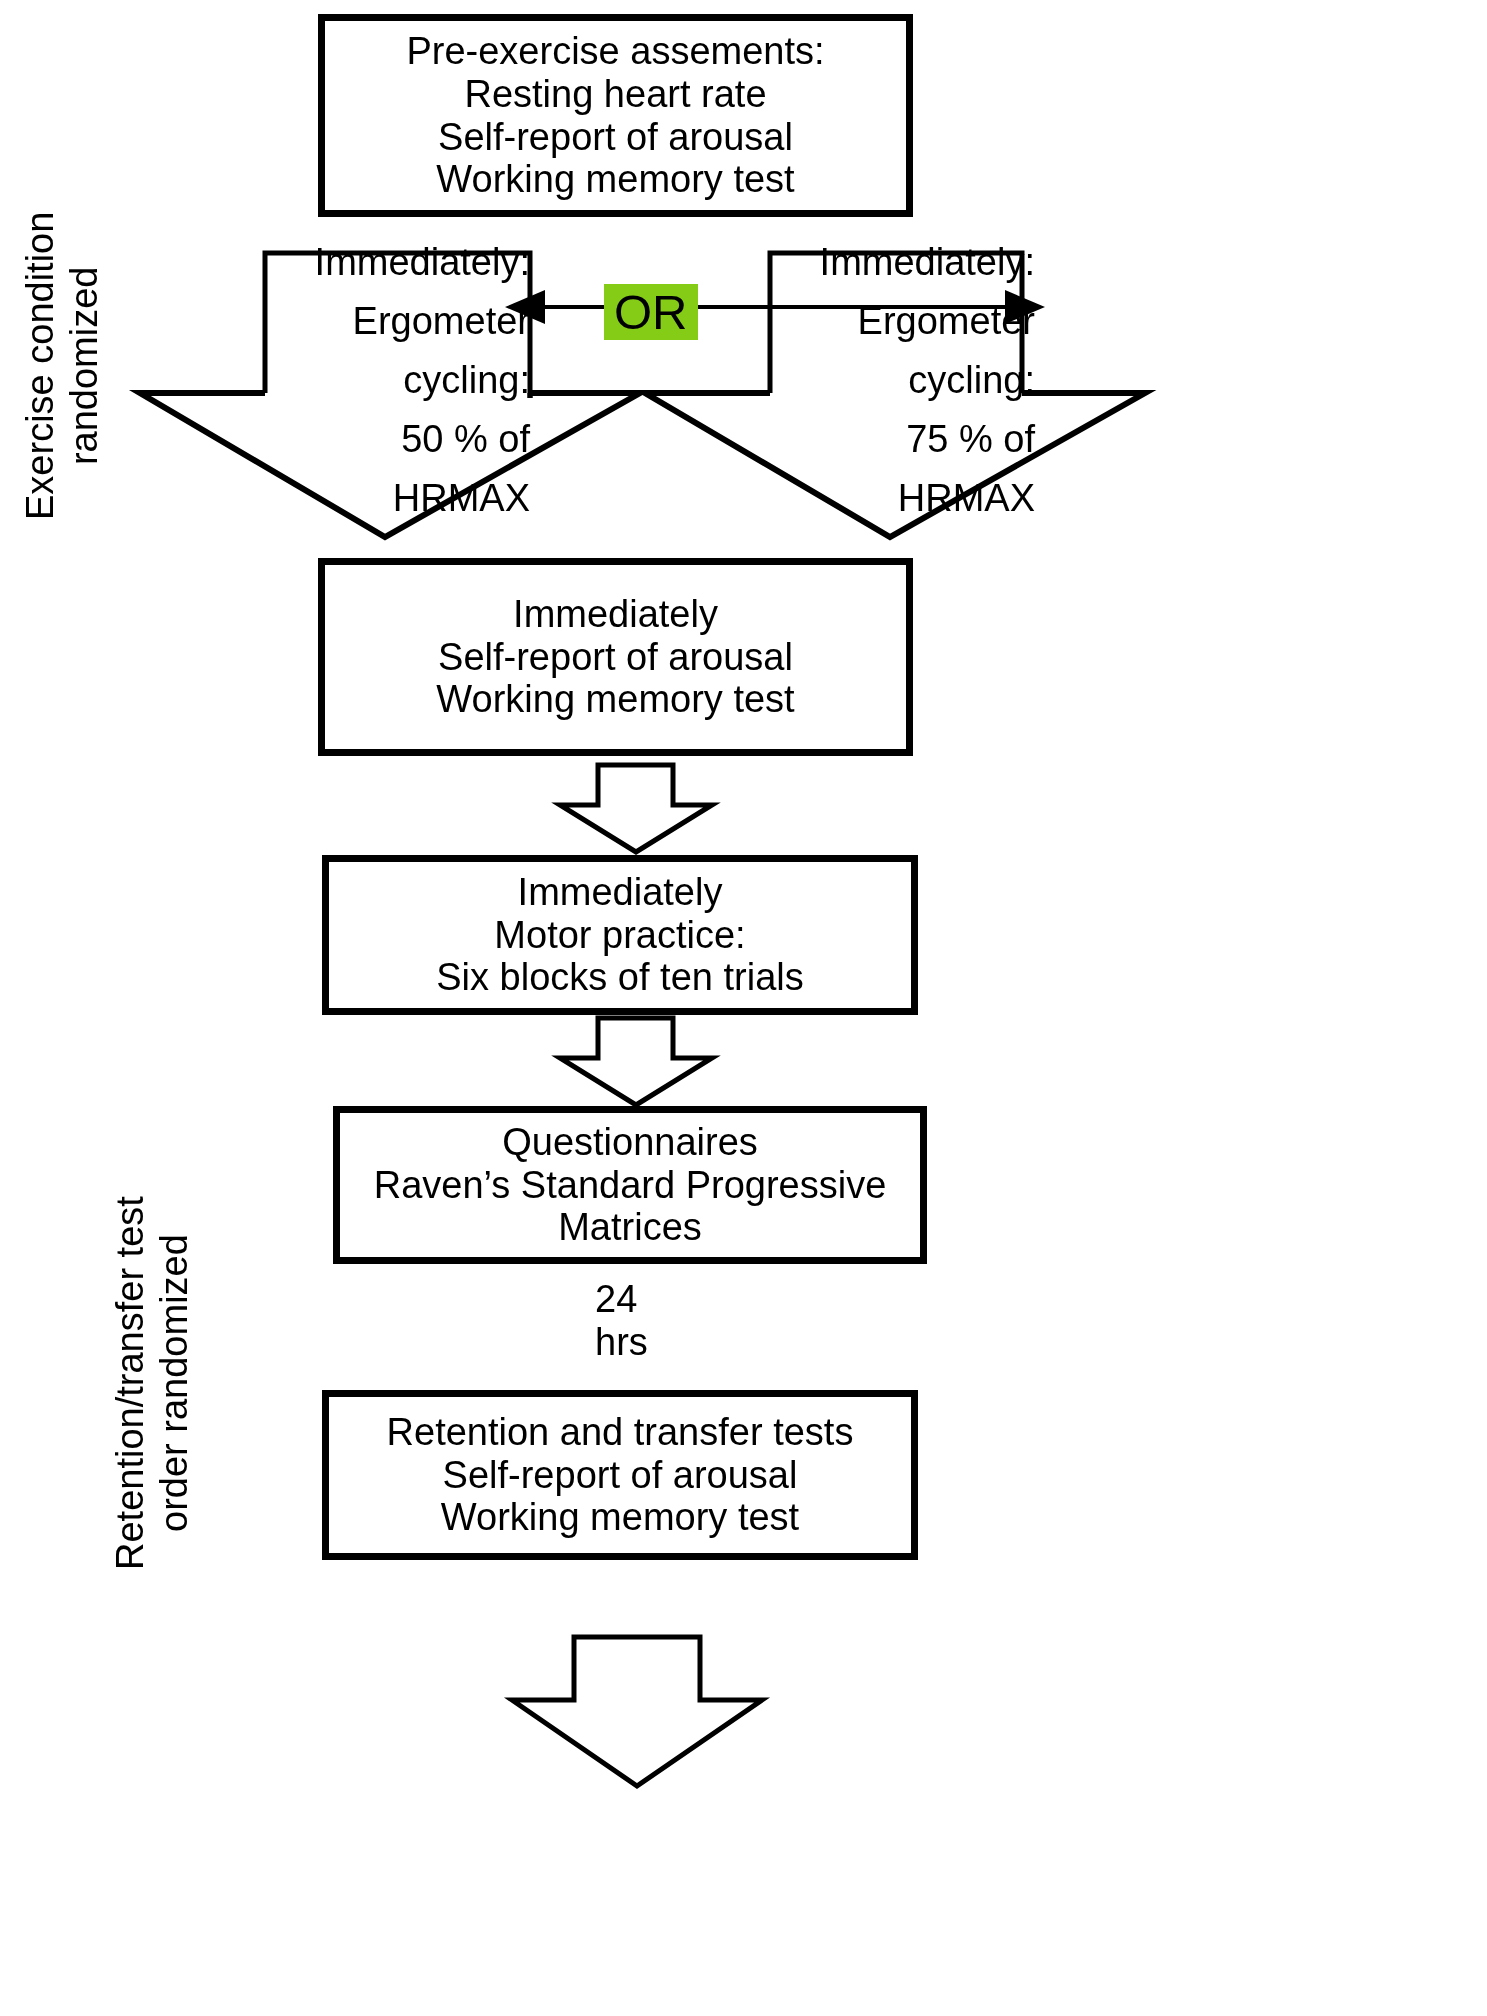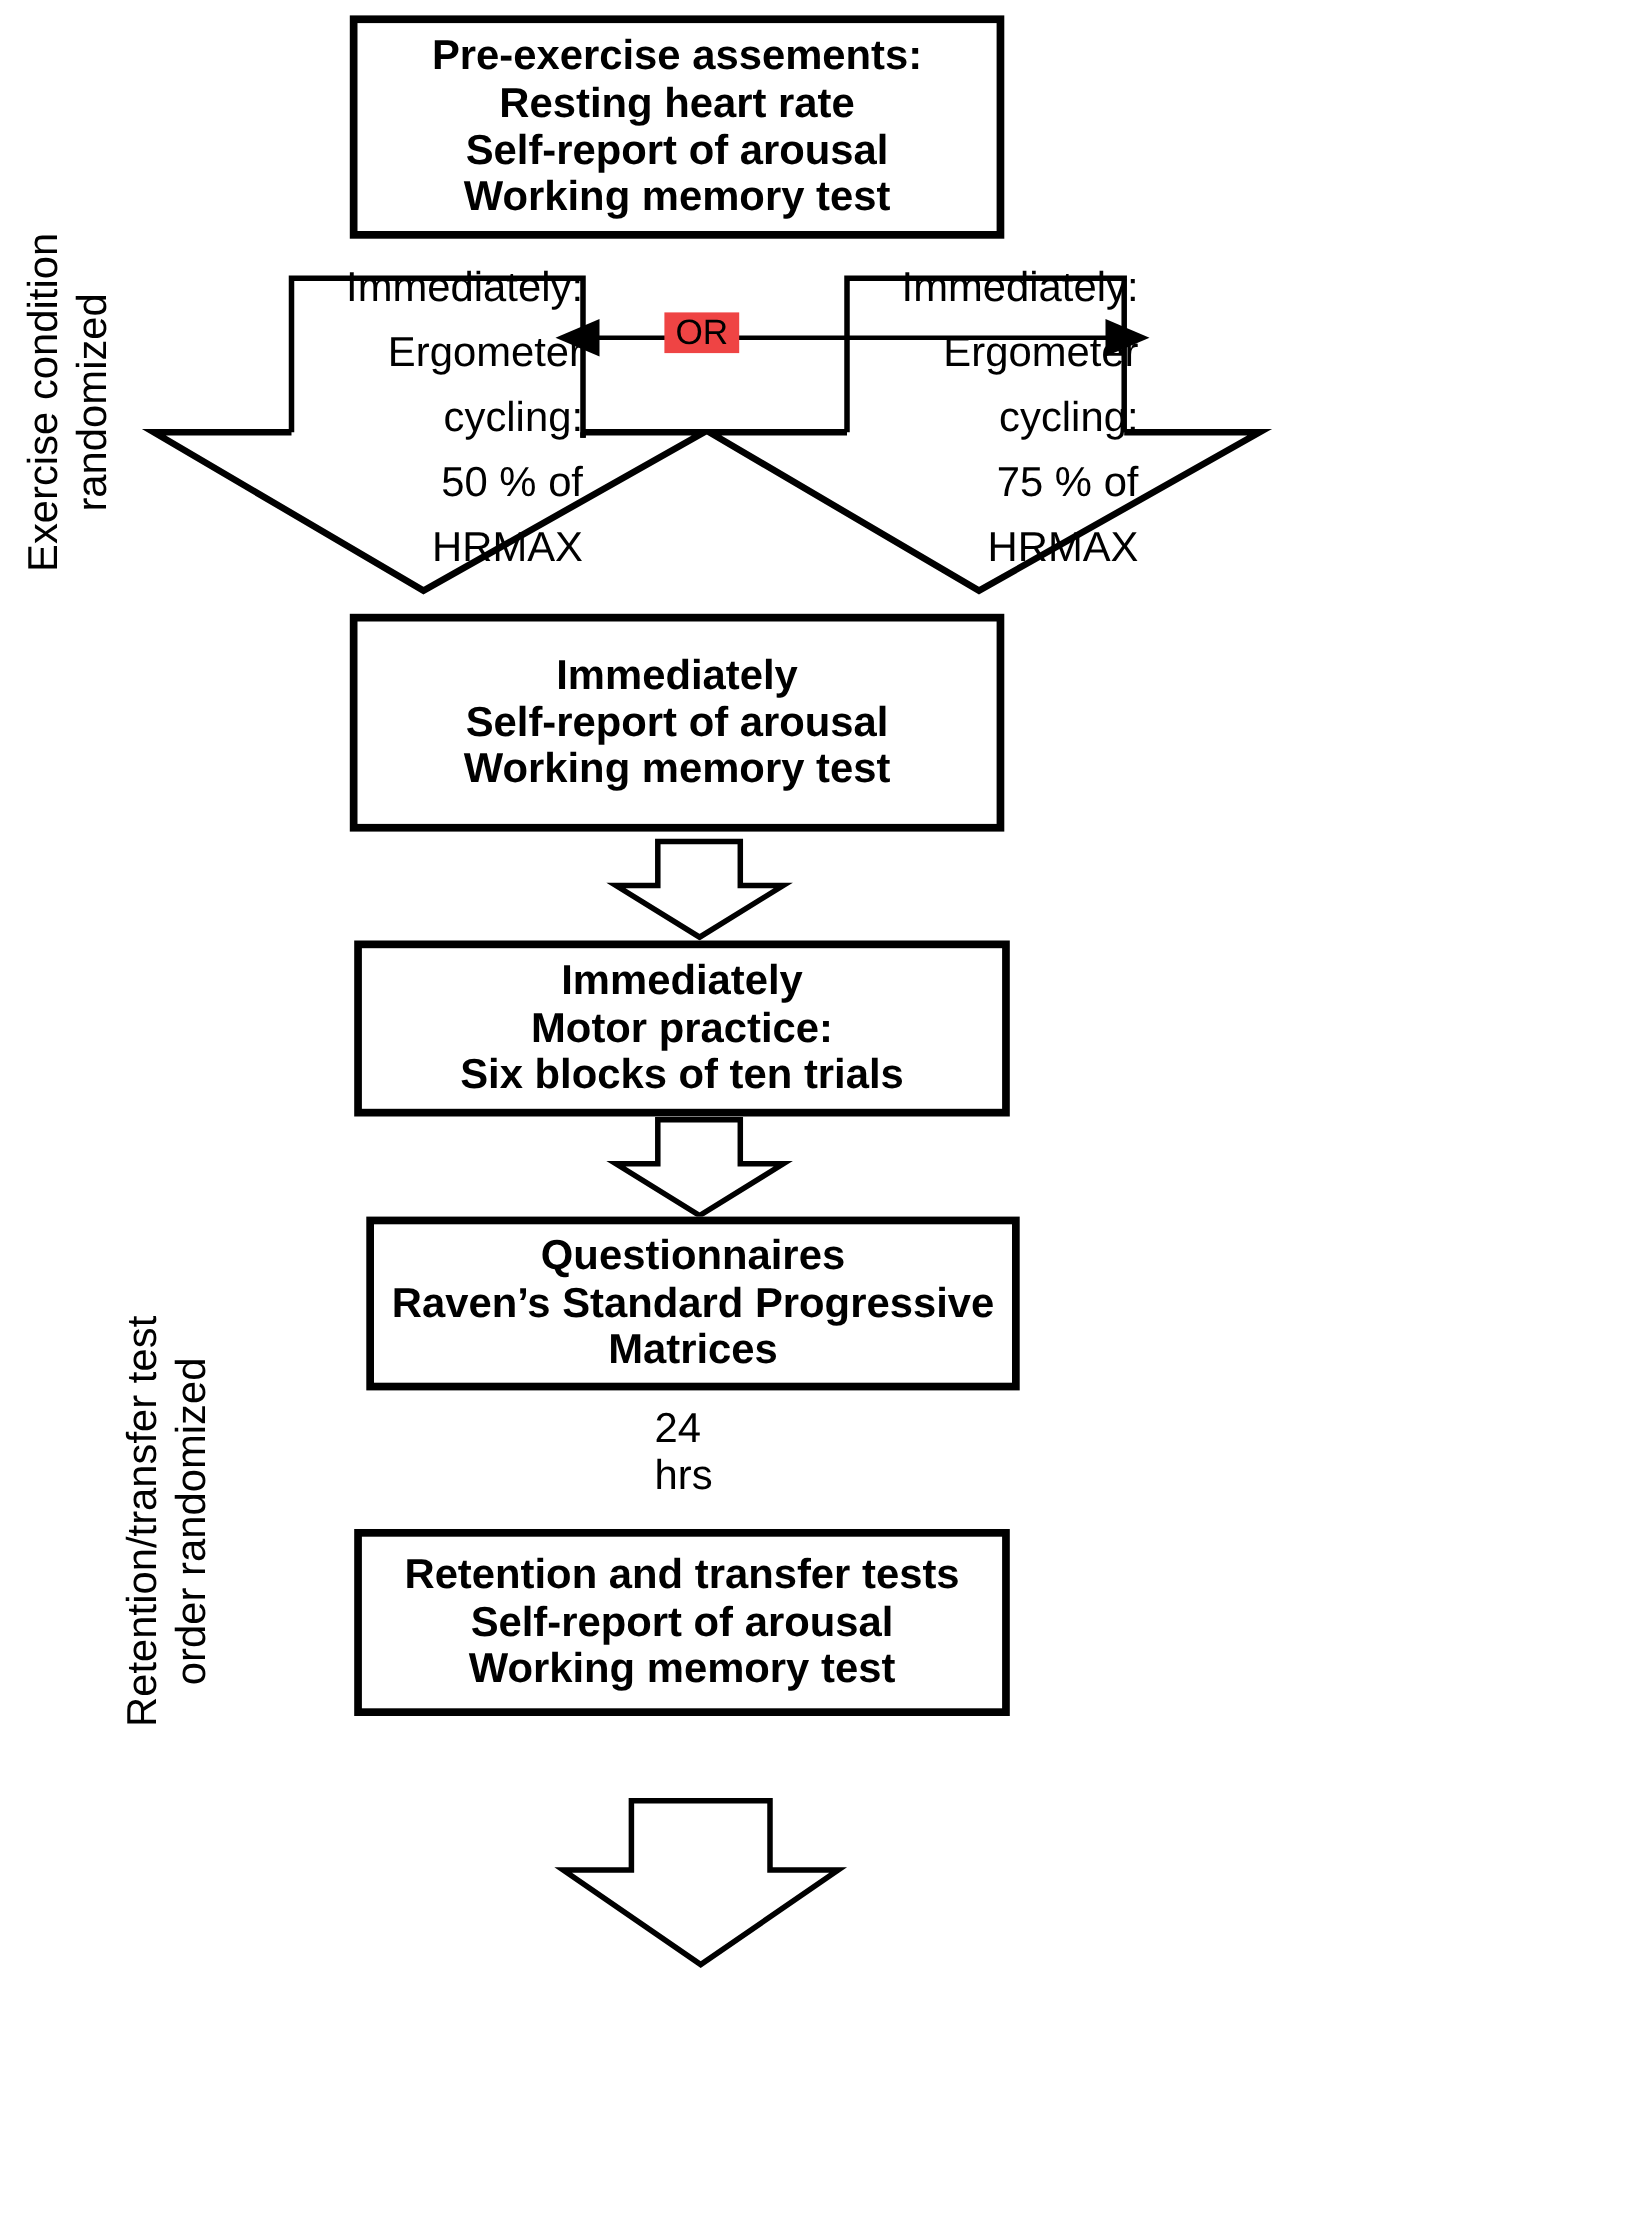--- a/index.html
+++ b/index.html
@@ -27,21 +27,21 @@
     background: #ffffff;
     display: flex;
     flex-direction: column;
     align-items: center;
     justify-content: center;
     text-align: center;
     font-size: 38px;
     line-height: 1.13;
     z-index: 4;
   }
-  .box .ln { display: block; white-space: nowrap; font-weight: bold; }
+  .box .ln { display: block; white-space: nowrap; }
 
   
   .side-label {
     position: absolute;
     transform-origin: 0 0;
     transform: rotate(-90deg);
     white-space: nowrap;
     font-size: 38px;
     line-height: 1.16;
     text-align: center;
@@ -65,23 +65,23 @@
     font-size: 38px;
     line-height: 1.12;
     text-align: left;
     z-index: 7;
     white-space: nowrap;
   }
   .arrow-text .ln { display: block; }
 
   .or-label {
     position: absolute;
-    font-size: 32px;
+    font-size: 49px;
     z-index: 7;
-    background: #ef4444;
+    background: #84cc16;
     padding: 0 10px;
   }
 
   
   .cond-box {
     position: absolute;
     box-sizing: border-box;
     background: transparent;
     font-size: 38px;
     line-height: 1.55;

